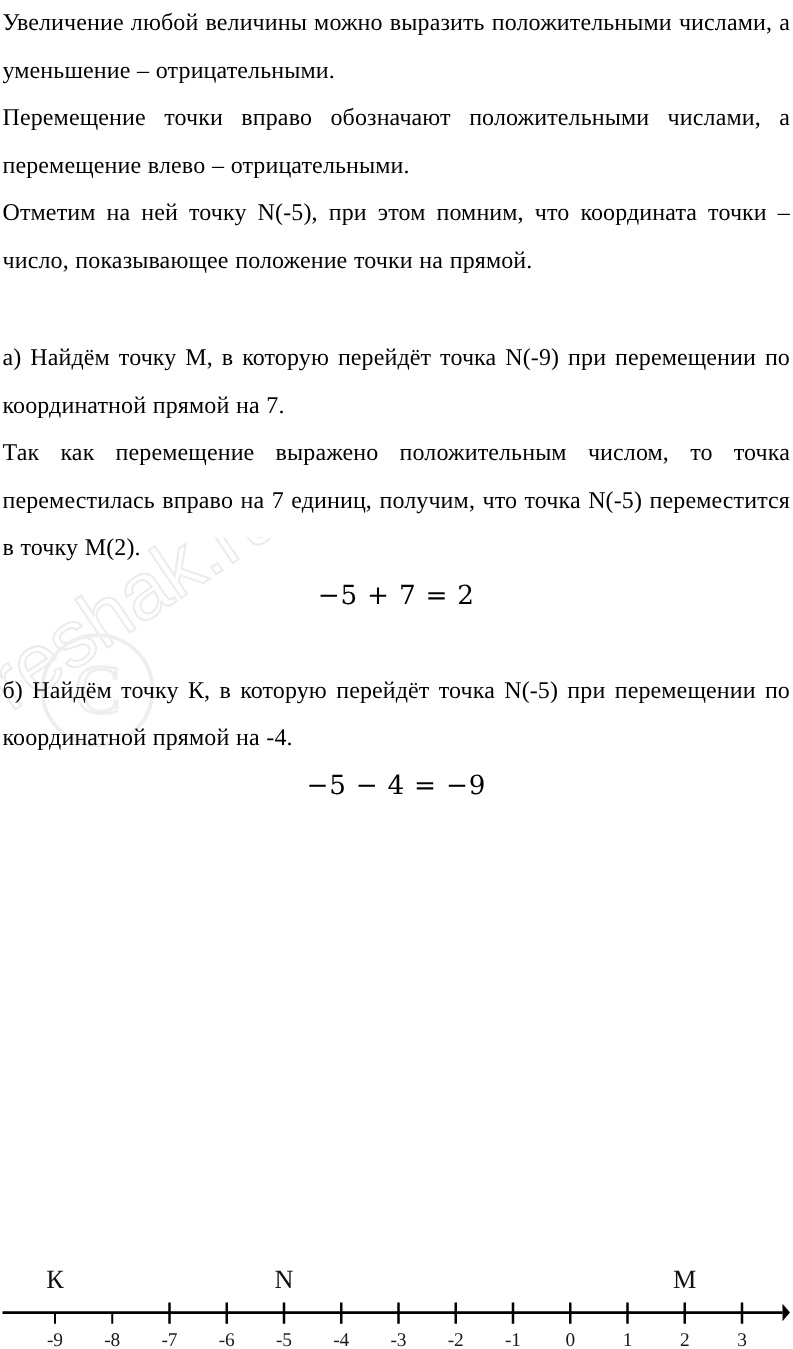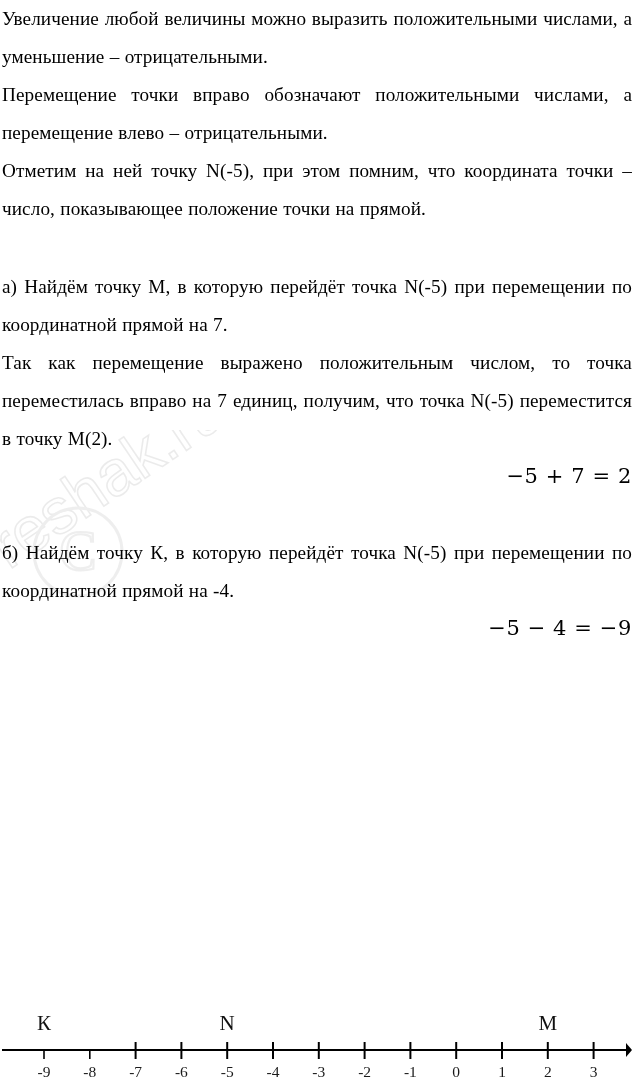--- a/index.html
+++ b/index.html
@@ -54,21 +54,21 @@
     letter-spacing: 0.1px;
     word-spacing: 0.4px;
   }
   .gap-lg { height: 40px; }
 
   p.formula {
     margin: 0;
     padding: 0 2px;
     font-size: 21px;
     line-height: 36px;
-    text-align: right;
+    text-align: center;
     font-family: "DejaVu Serif", "Liberation Serif", serif;
     letter-spacing: 0.6px;
   }
 
   
   .numberline-figure {
     position: absolute;
     left: 0px;
     top: 995px;
     width: 634px;
@@ -109,21 +109,21 @@
     <p class="para">Увеличение любой величины можно выразить положительными числами, а уменьшение – отрицательными.</p>
 
 
     <p class="para">Перемещение точки вправо обозначают положительными числами, а перемещение влево – отрицательными.</p>
 
 
     <p class="para">Отметим на ней точку N(-5), при этом помним, что координата точки – число, показывающее положение точки на прямой.</p>
 
     <div class="gap-lg"></div>
 
-    <p class="para">а) Найдём точку М, в которую перейдёт точка N(-5) при перемещении по координатной прямой на 7.</p>
+    <p class="para">а) Найдём точку М, в которую перейдёт точка N(-9) при перемещении по координатной прямой на 7.</p>
 
     <p class="para">Так как перемещение выражено положительным числом, то точка переместилась вправо на 7 единиц, получим, что точка N(-5) переместится в точку М(2).</p>
 
     <p class="formula">−5 + 7 = 2</p>
 
     <div class="gap-lg"></div>
 
     <p class="para">б) Найдём точку К, в которую перейдёт точка N(-5) при перемещении по координатной прямой на -4.</p>
 
 

